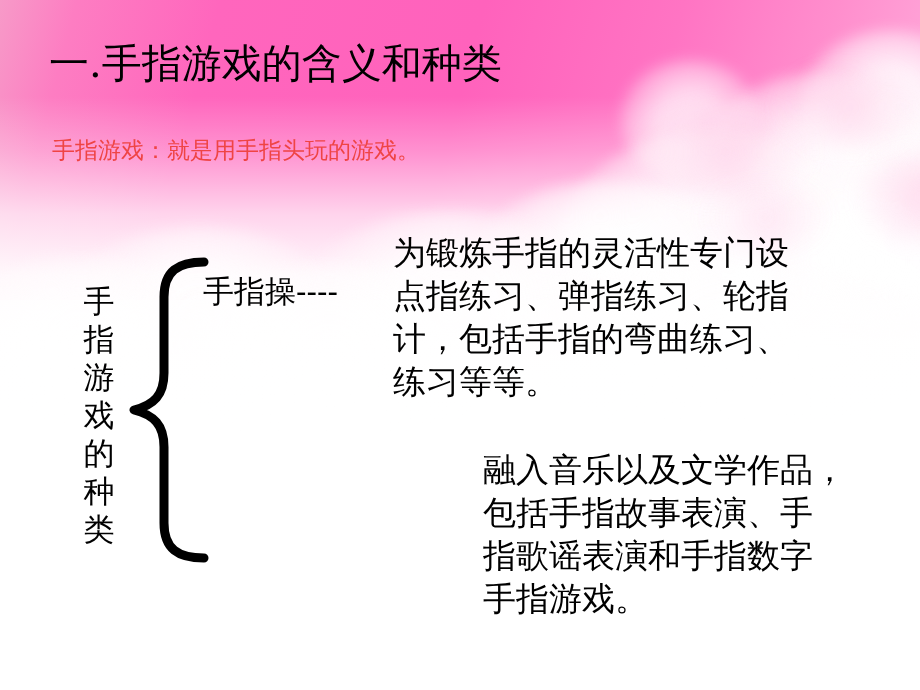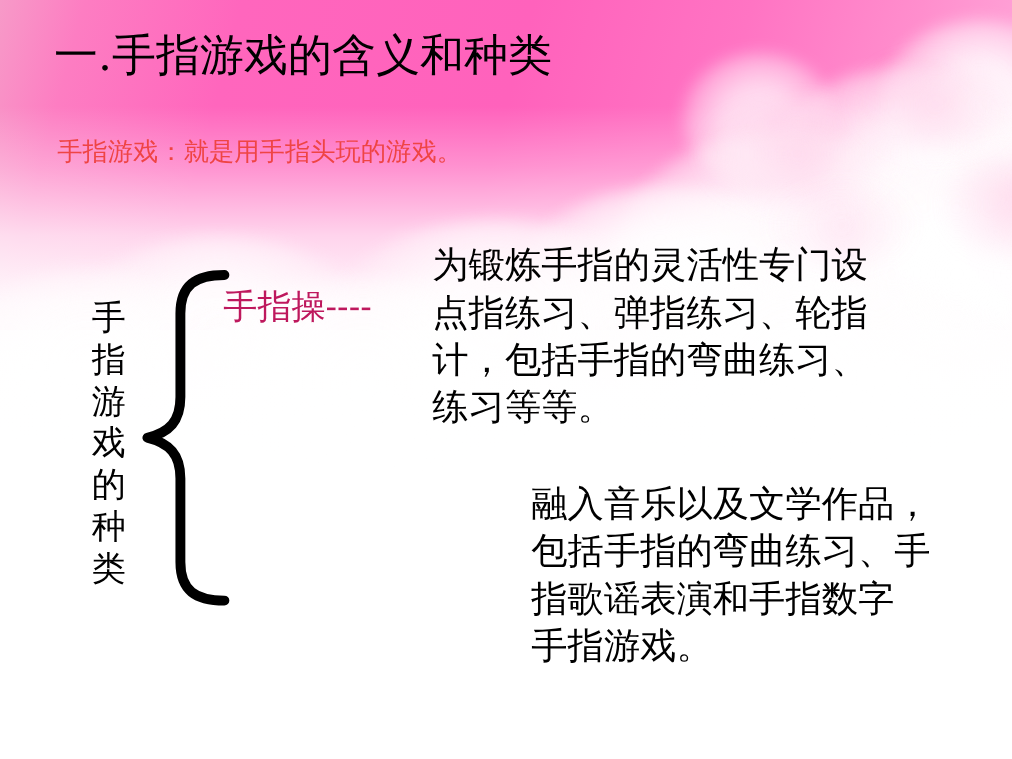--- a/index.html
+++ b/index.html
@@ -92,21 +92,21 @@
                   rgba(255,170,215,0.16) 45%,
                   rgba(255,190,225,0) 100%);
     filter: blur(10px);
   }
   .h1 { left: 640px; top:  95px; width: 170px; height: 90px; }
   .h2 { left: 780px; top:  55px; width: 140px; height: 80px; }
   .h3 { left: 860px; top: 140px; width: 120px; height: 90px; }
   .h4 { left: 700px; top: 170px; width: 130px; height: 70px; opacity:.7; }
 
   
-  .layer { position: absolute; left: 0; top: 0; width: 920px; height: 502px; }
+  .layer { position: absolute; left: 0; top: 12px; width: 920px; height: 502px; }
 
   .title {
     position: absolute;
     left: 49px;
     top: 30px;
     font-size: 40px;
     line-height: 1.06;
     color: #000000;
     white-space: nowrap;
     letter-spacing: 0px;
@@ -139,21 +139,21 @@
   .brace {
     position: absolute;
     left: 126px;
     top: 243px;
   }
 
   .branch-label {
     position: absolute;
     font-size: 31px;
     line-height: 1.1;
-    color: #be185d;
+    color: #000000;
     white-space: nowrap;
   }
   .branch-top    { left: 203px; top: 262px; }
   .branch-bottom { left: 203px; top: 500px; }
 
   .para {
     position: absolute;
     font-size: 33px;
     line-height: 43px;
     color: #000000;
@@ -226,19 +226,19 @@
 
     <div class="para para-top">
       <div>为锻炼手指的灵活性专门设</div>
       <div>点指练习、弹指练习、轮指</div>
       <div>计，包括手指的弯曲练习、</div>
       <div>练习等等。</div>
     </div>
 
     <div class="para para-bottom">
       <div>融入音乐以及文学作品，</div>
-      <div>包括手指的弯曲练习、手</div>
+      <div>包括手指故事表演、手</div>
       <div>指歌谣表演和手指数字</div>
       <div>手指游戏。</div>
     </div>
 
   </div>
 </div>
 
 </body></html>

